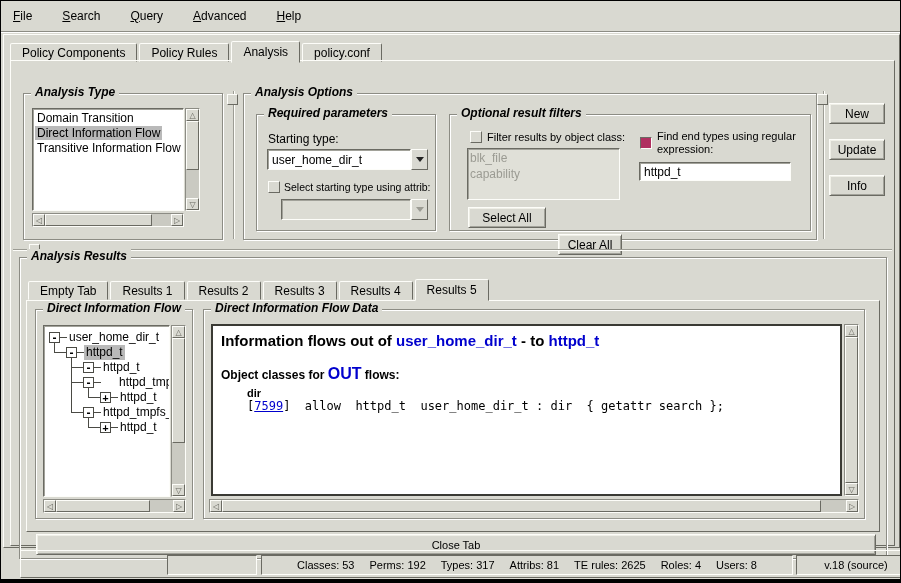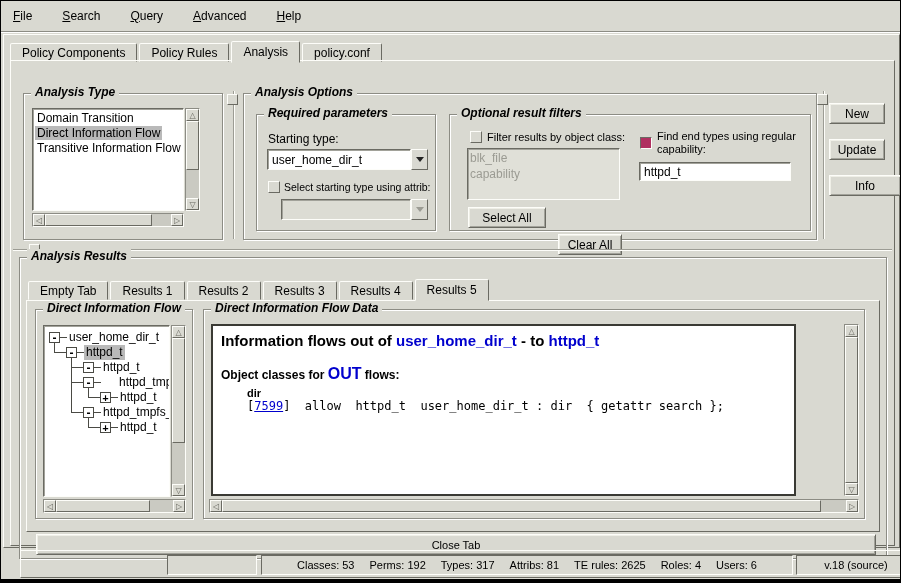--- a/index.html
+++ b/index.html
@@ -179,31 +179,31 @@
           <div class="abs small-label" style="left:37px; top:16px; font-size:11px;">Filter results by object class:</div>
           <div class="abs sunken" style="left:17px; top:33px; width:153px; height:52px; background:#e0e0d8; overflow:hidden; padding-top:1px;">
 
           <div class="lb-item" style="color:#9b9b93; line-height:16px;">blk_file</div>
               <div class="lb-item" style="color:#9b9b93; line-height:16px;">capability</div>
             </div>
           <div class="abs btn raised2" style="left:18px; top:92px; width:78px; height:21px;">Select All</div>
           <div class="abs btn raised2" style="left:108px; top:92px; width:64px; height:21px;margin-top:27px;">Clear All</div>
           <div class="abs checkbox checked" style="left:190px; top:22px;"></div>
           <div class="abs small-label" style="left:207px; top:15px; font-size:11px;">Find end types using regular</div>
-          <div class="abs small-label" style="left:207px; top:28px; font-size:11px;">capability:</div>
+          <div class="abs small-label" style="left:207px; top:28px; font-size:11px;">expression:</div>
           <input class="abs entry" style="left: 189px; top: 47px; width: 152px; height: 19px;" value="httpd_t">
         </div>
       </div>
 
       <div class="abs vsash" style="left:812px; top:30px; height:148px;"></div>
       <div class="abs sash-handle" style="left:806px; top:33px;"></div>
 
       <div class="abs btn raised2" style="left:818px; top:42px; width:56px; height:21px;">New</div>
       <div class="abs btn raised2" style="left:818px; top:78px; width:56px; height:21px;">Update</div>
-      <div class="abs btn raised2" style="left:818px; top:114px; width:72px; height:21px;">Info</div>
+      <div class="abs btn raised2" style="left:818px; top:114px; width:56px; height:21px;">Info</div>
 
       <div class="abs hsash" style="left:2px; top:188px; width:879px;"></div>
       <div class="abs sash-handle" style="left:18px; top:183px;"></div>
 
       <div class="abs groupbox" style="left:8px; top:196px; width:868px; height:302px;padding-left:48px;">
         <span class="legend">Analysis Results</span>
 
         <div class="abs tabbar" style="left:8px; top:20px; height:22px;">
 
         <div class="tab">Empty Tab</div>
@@ -262,21 +262,21 @@
               <div class="sb-a">◁</div>
               <div class="sb-track">
                   <div class="sb-thumb" style="top:0;bottom:0;left:0;width:80%;"></div>
                 </div>
               <div class="sb-a">▷</div>
             </div>
           </div>
 
           <div class="abs groupbox" style="left:176px; top:8px; width:662px; height:210px;">
             <span class="legend">Direct Information Flow Data</span>
-            <div id="flow-textarea" class="abs" style="left:7px; top:14px; width:585px; height:172px;">
+            <div id="flow-textarea" class="abs" style="left:7px; top:14px; width:631px; height:172px;">
               <div class="flow-title"><span>Information flows out of </span><span class="flow-blue">user_home_dir_t</span><span> - to </span><span class="flow-blue">httpd_t</span></div>
               <div class="flow-classes"><span>Object classes for </span><span class="flow-out">OUT</span><span> flows:</span></div>
               <div class="flow-objclass">dir</div>
               <div class="flow-rule"><span>[</span><span class="rule-link">7599</span><span>]</span><span>  allow  httpd_t  user_home_dir_t : dir  { getattr search };</span></div>
             </div>
             <div class="abs vsb" style="left:640px; top:14px; width:15px; height:172px;">
               <div class="sb-a">△</div>
               <div class="sb-track">
                   <div class="sb-thumb" style="left:0;right:0;top:0;height:100%;"></div>
                 </div>
@@ -302,19 +302,19 @@
   <div id="statusbar" class="abs raised">
     <div class="status-box" style="left:146px; width:90px;"></div>
     <div class="status-box" style="left:240px; width:532px;">
 
     <span>Classes: 53</span>
         <span>Perms: 192</span>
         <span>Types: 317</span>
         <span>Attribs: 81</span>
         <span>TE rules: 2625</span>
         <span>Roles: 4</span>
-        <span>Users: 6</span>
+        <span>Users: 8</span>
       </div>
     <div class="status-box" style="left:775px; width:120px;">v.18 (source)</div>
   </div>
 
   <div id="bottom-strip" class="abs"></div>
 </div>
 
 </body></html>

